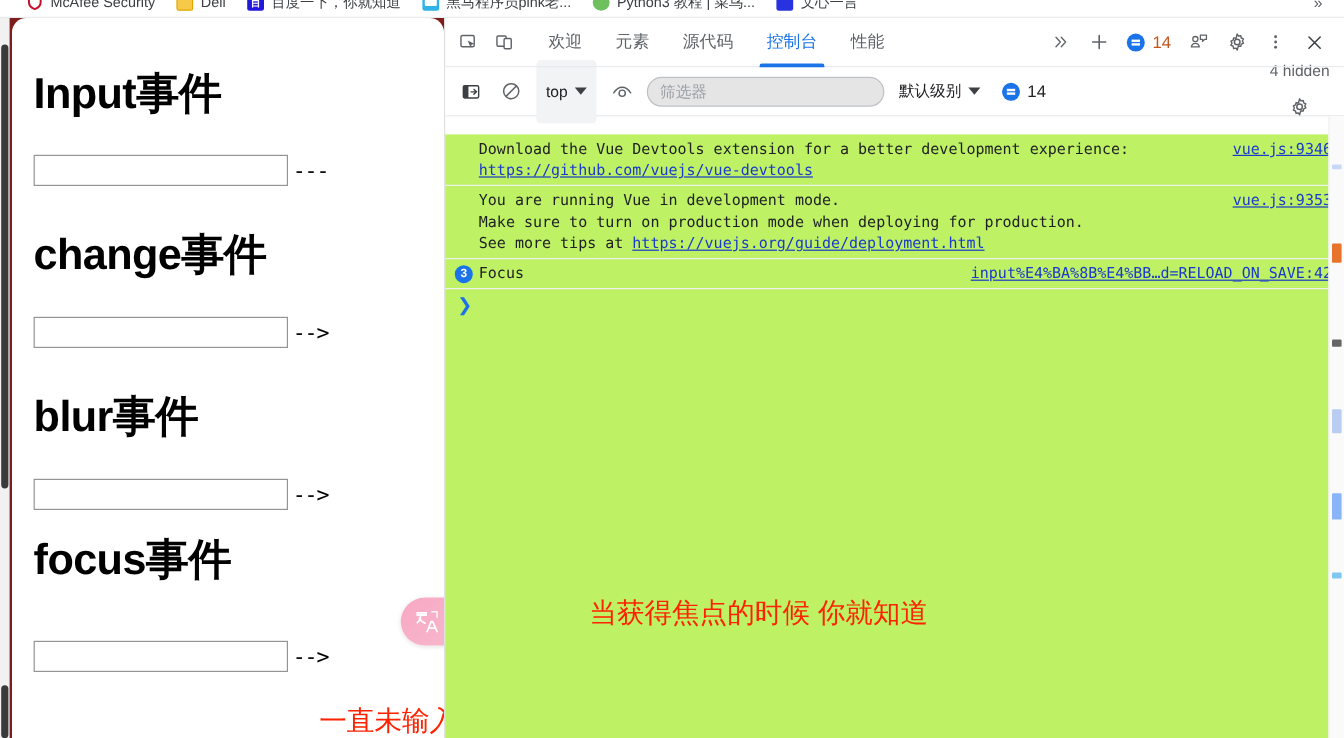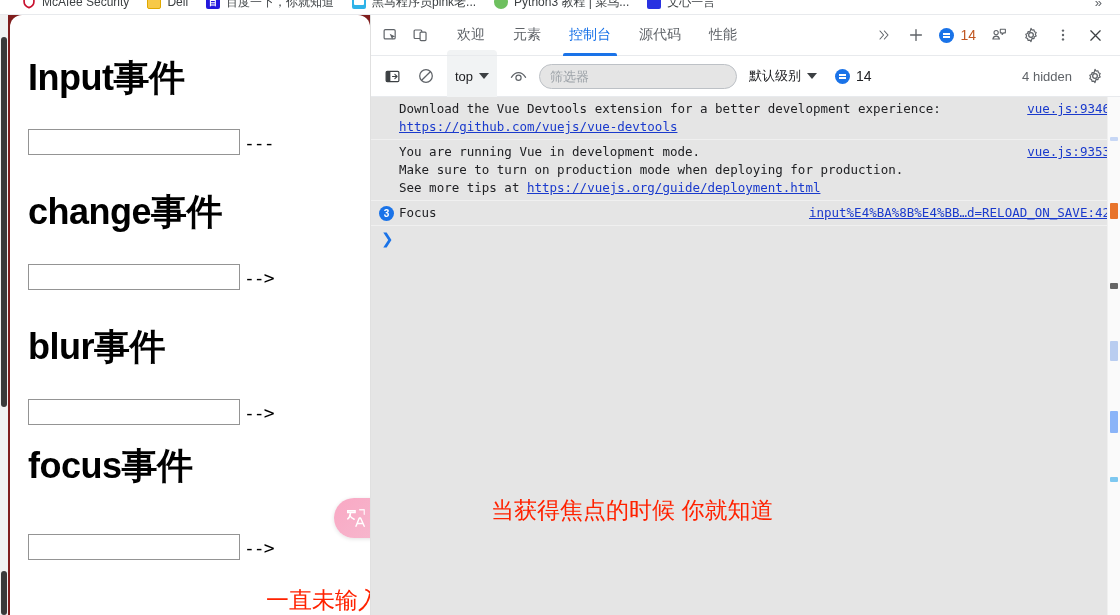--- a/index.html
+++ b/index.html
@@ -165,27 +165,28 @@
   .caret { width: 0; height: 0; border-left: 5px solid transparent;
            border-right: 5px solid transparent; border-top: 6px solid #3c4043; }
   .filter-input {
     flex: 0 0 150px; height: 25px; border: 1px solid #bdc1c6; border-radius: 13px;
     padding: 0 10px; font-size: 13px; color: #202124; outline: none; background: #e5e5e5;
     font-family: "Liberation Sans", sans-serif;
   }
   .filter-input::placeholder { color: #9aa0a6; }
   .lvl-select { display: flex; align-items: center; gap: 6px; font-size: 13px; color: #202124;
                 padding: 3px 4px; }
-  .fb-right { margin-left: auto; display: flex; align-items: center; gap: 10px; padding-right: 4px; }
+  .fb-right { margin-left: auto; display: flex; align-items: center; gap: 10px; padding-right: 4px; flex-direction: column; }
   .hidden-txt { font-size: 13px; color: #5f6368; }
 
   .console-body {
-    flex: 1 1 auto; overflow: hidden; background: #e5e5e5;
+    flex: 1 1 auto; overflow: hidden; background: #bef264;
     font-family: "DejaVu Sans Mono", "Liberation Mono", monospace;
     font-size: 12.5px;
+    margin-top: 15px;
   }
   .msg {
     display: flex; align-items: flex-start;
     padding: 3px 10px 3px 28px;
     border-bottom: 1px solid #f0f0f0;
     position: relative; line-height: 18px;
   }
   .msg-text { flex: 1 1 auto; color: #202124; white-space: pre-wrap; word-break: break-word; }
   .msg-src { flex: 0 0 auto; color: #1a3acc; text-decoration: underline; padding-left: 12px;
              font-size: 12.5px; white-space: nowrap; align-self: flex-start; }
@@ -310,25 +311,25 @@
         </svg>
       </div>
 
       <div class="dt-tabs" id="dt-tabs">
           <div class="dt-tab">
             <span>欢迎</span>
           </div>
           <div class="dt-tab">
             <span>元素</span>
           </div>
+          <div class="dt-tab">
+            <span>源代码</span>
+          </div>
           <div class="dt-tab active">
             <span>控制台</span>
-          </div>
-          <div class="dt-tab">
-            <span>源代码</span>
           </div>
           <div class="dt-tab">
             <span>性能</span>
           </div>
         </div>
 
       <div class="dt-right">
         <div class="dt-ico-btn">
           <svg width="16" height="16" viewBox="0 0 20 20" fill="none">
             <path d="M5 5l4.5 5L5 15M10.5 5l4.5 5-4.5 5" stroke="#5f6368" stroke-width="1.4" stroke-linecap="round" stroke-linejoin="round"></path>

